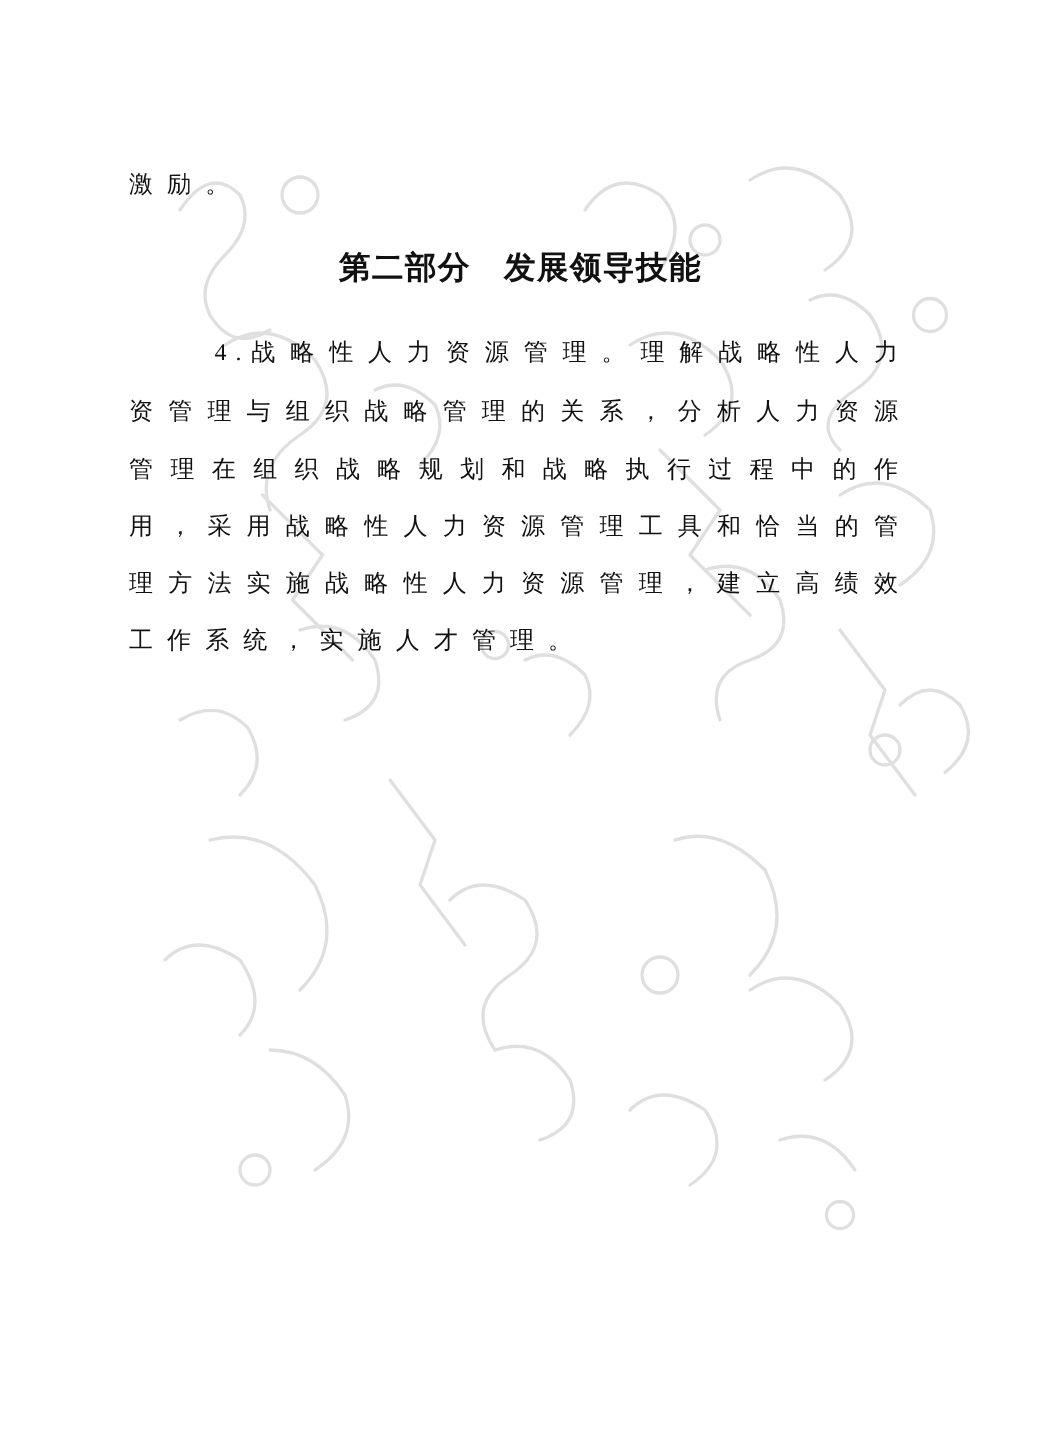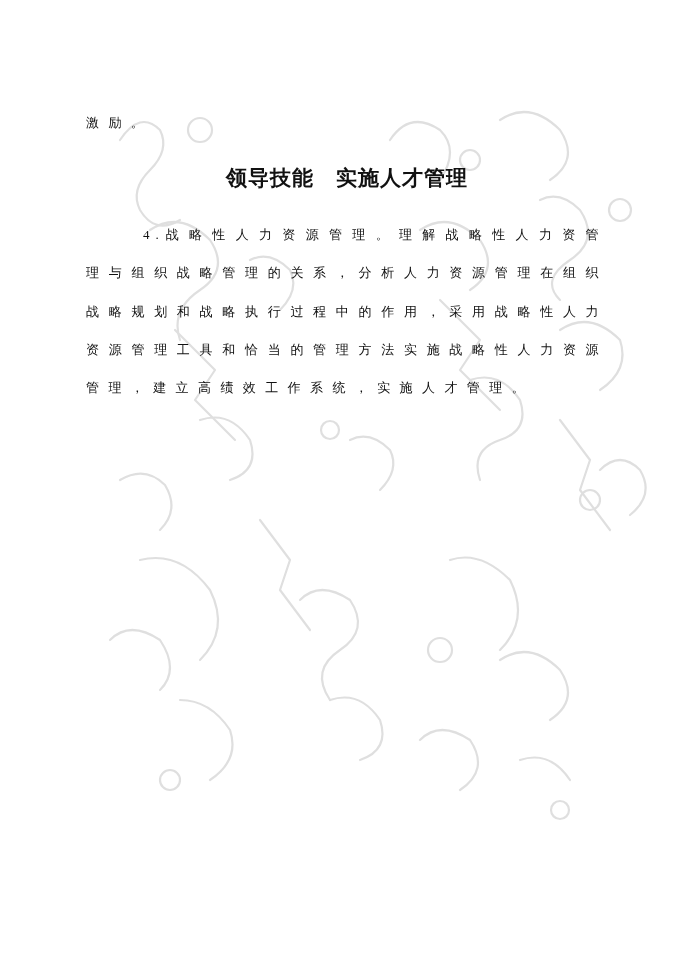--- a/index.html
+++ b/index.html
@@ -24,21 +24,21 @@
     }
     .watermark svg { width: 100%; height: 100%; }
     .page {
       position: absolute;
       left: 86px;
       top: 104px;
       width: 522px;
       z-index: 1;
     }
     .para {
-      font-size: 13px;
+      font-size: 16px;
       line-height: 38.2px;
       letter-spacing: 9.4px;
       margin: 0;
       text-align: justify;
       text-align-last: left;
       word-break: break-all;
     }
     .para.indent { text-indent: 57px; }
     .num { font-family: "Liberation Serif", "DejaVu Serif", serif; letter-spacing: 6px; }
     .heading {
@@ -100,20 +100,20 @@
 
 <div class="page">
 
   <p class="para">
     <span>激励。</span>
   </p>
 
 
 
   <h2 class="heading">
-    <span>领导技能</span><span class="gap"></span><span>实施人才管理</span>
+    <span>第二部分</span><span class="gap"></span><span>发展领导技能</span>
   </h2>
 
   <p class="para indent">
     <span class="num">4.</span><span>战略性人力资源管理。理解战略性人力资管理与组织战略管理的关系，分析人力资源管理在组织战略规划和战略执行过程中的作用，采用战略性人力资源管理工具和恰当的管理方法实施战略性人力资源管理，建立高绩效工作系统，实施人才管理。</span>
   </p>
 
 </div>
 
 </body></html>

